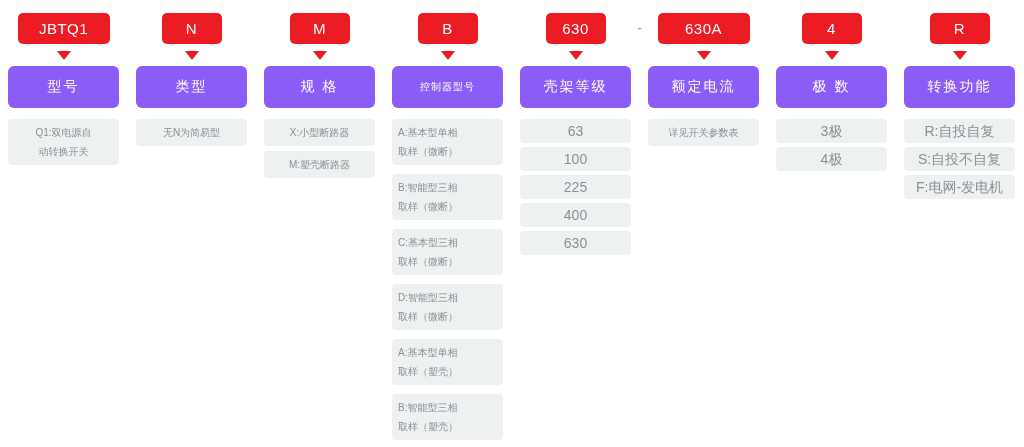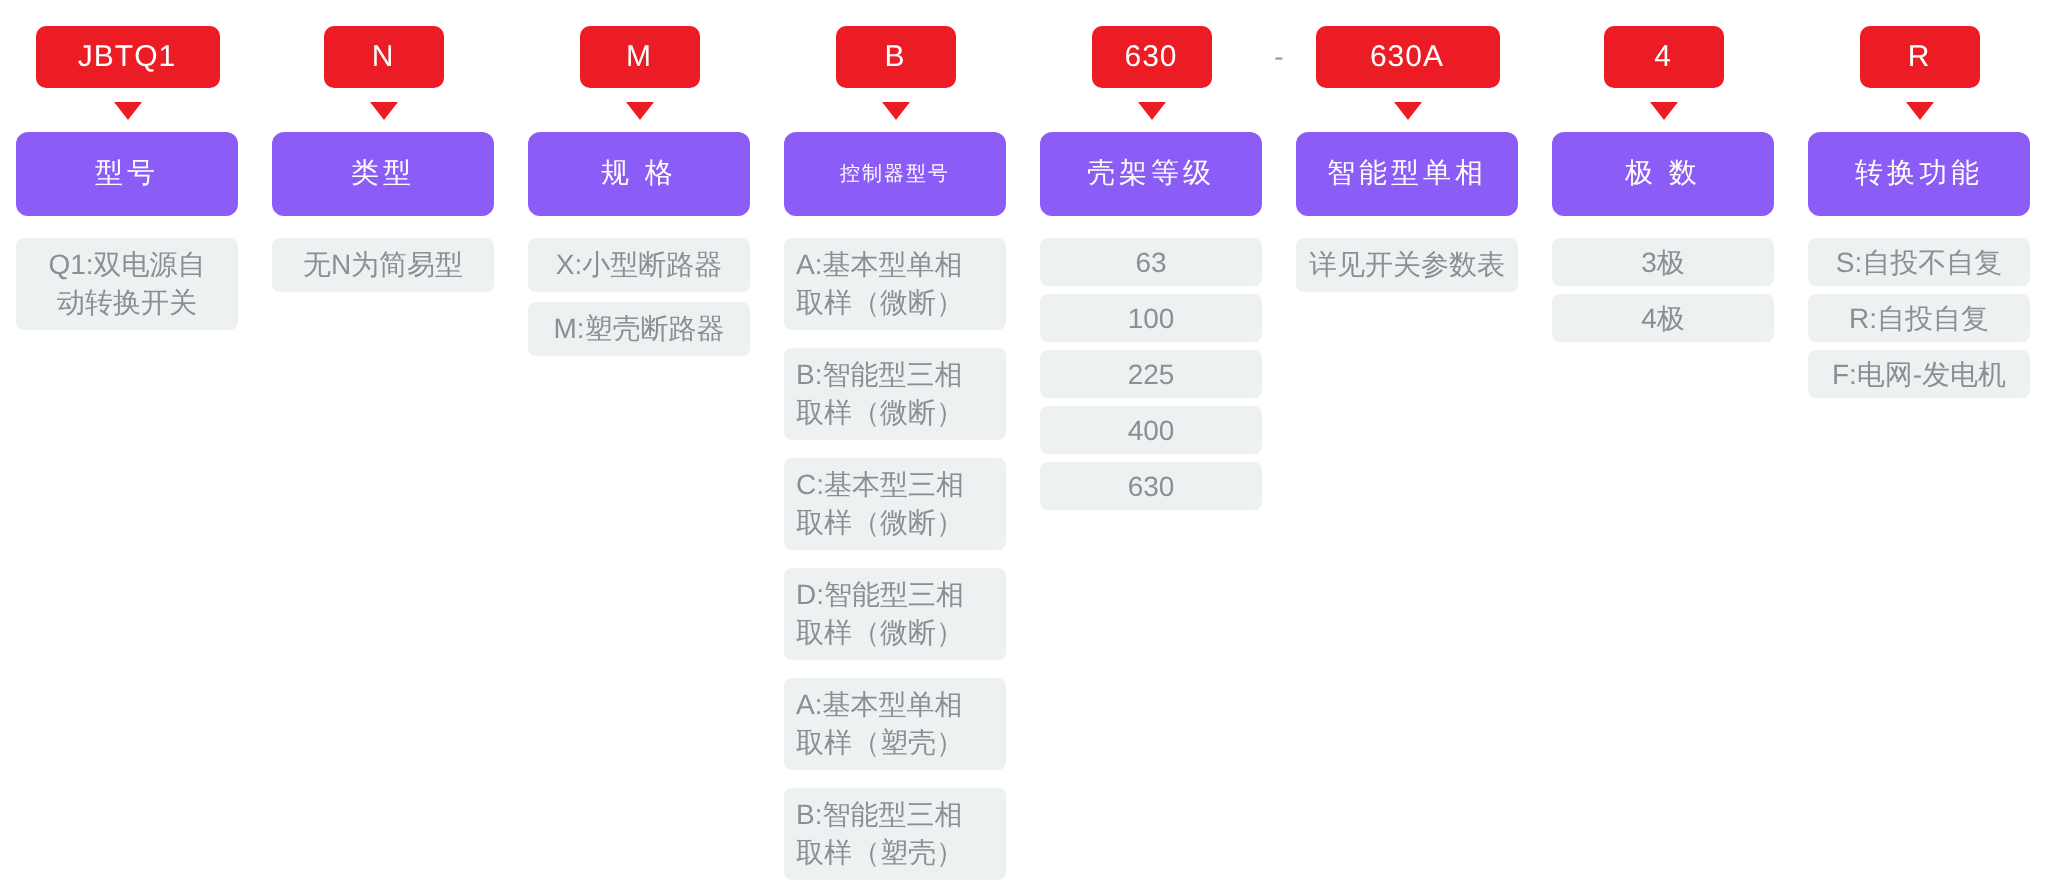--- a/index.html
+++ b/index.html
@@ -115,21 +115,21 @@
     margin-top: 11px;
     width: 111px;
     display: flex;
     flex-direction: column;
     align-items: stretch;
   }
   .cell {
     background: #eef1f2;
     color: #8a8f91;
     border-radius: 4px;
-    font-size: 14px;
+    font-size: 10px;
     line-height: 19px;
     padding: 4px 5px;
     margin-bottom: 9px;
     text-align: center;
     box-sizing: border-box;
     white-space: pre-line;
   }
   .cell.num {
     padding: 2px 5px;
     margin-bottom: 4px;
@@ -221,21 +221,21 @@
         <div class="cell num">630</div>
       </div>
     </div>
 
     <div class="column">
       <div class="badge-row">
         <div class="badge-sep">-</div>
         <div class="badge wide">630A</div>
       </div>
       <div class="arrow"></div>
-      <div class="header-pill">智能型单相</div>
+      <div class="header-pill">额定电流</div>
       <div class="cells">
         <div class="cell">详见开关参数表</div>
       </div>
     </div>
 
     <div class="column">
       <div class="badge-row">
         <div class="badge">4</div>
       </div>
       <div class="arrow"></div>
@@ -246,20 +246,20 @@
       </div>
     </div>
 
     <div class="column">
       <div class="badge-row">
         <div class="badge">R</div>
       </div>
       <div class="arrow"></div>
       <div class="header-pill">转换功能</div>
       <div class="cells">
+        <div class="cell num">R:自投自复</div>
         <div class="cell num">S:自投不自复</div>
-        <div class="cell num">R:自投自复</div>
         <div class="cell num">F:电网-发电机</div>
       </div>
     </div>
 
   </div>
 </div>
 
 </body></html>

